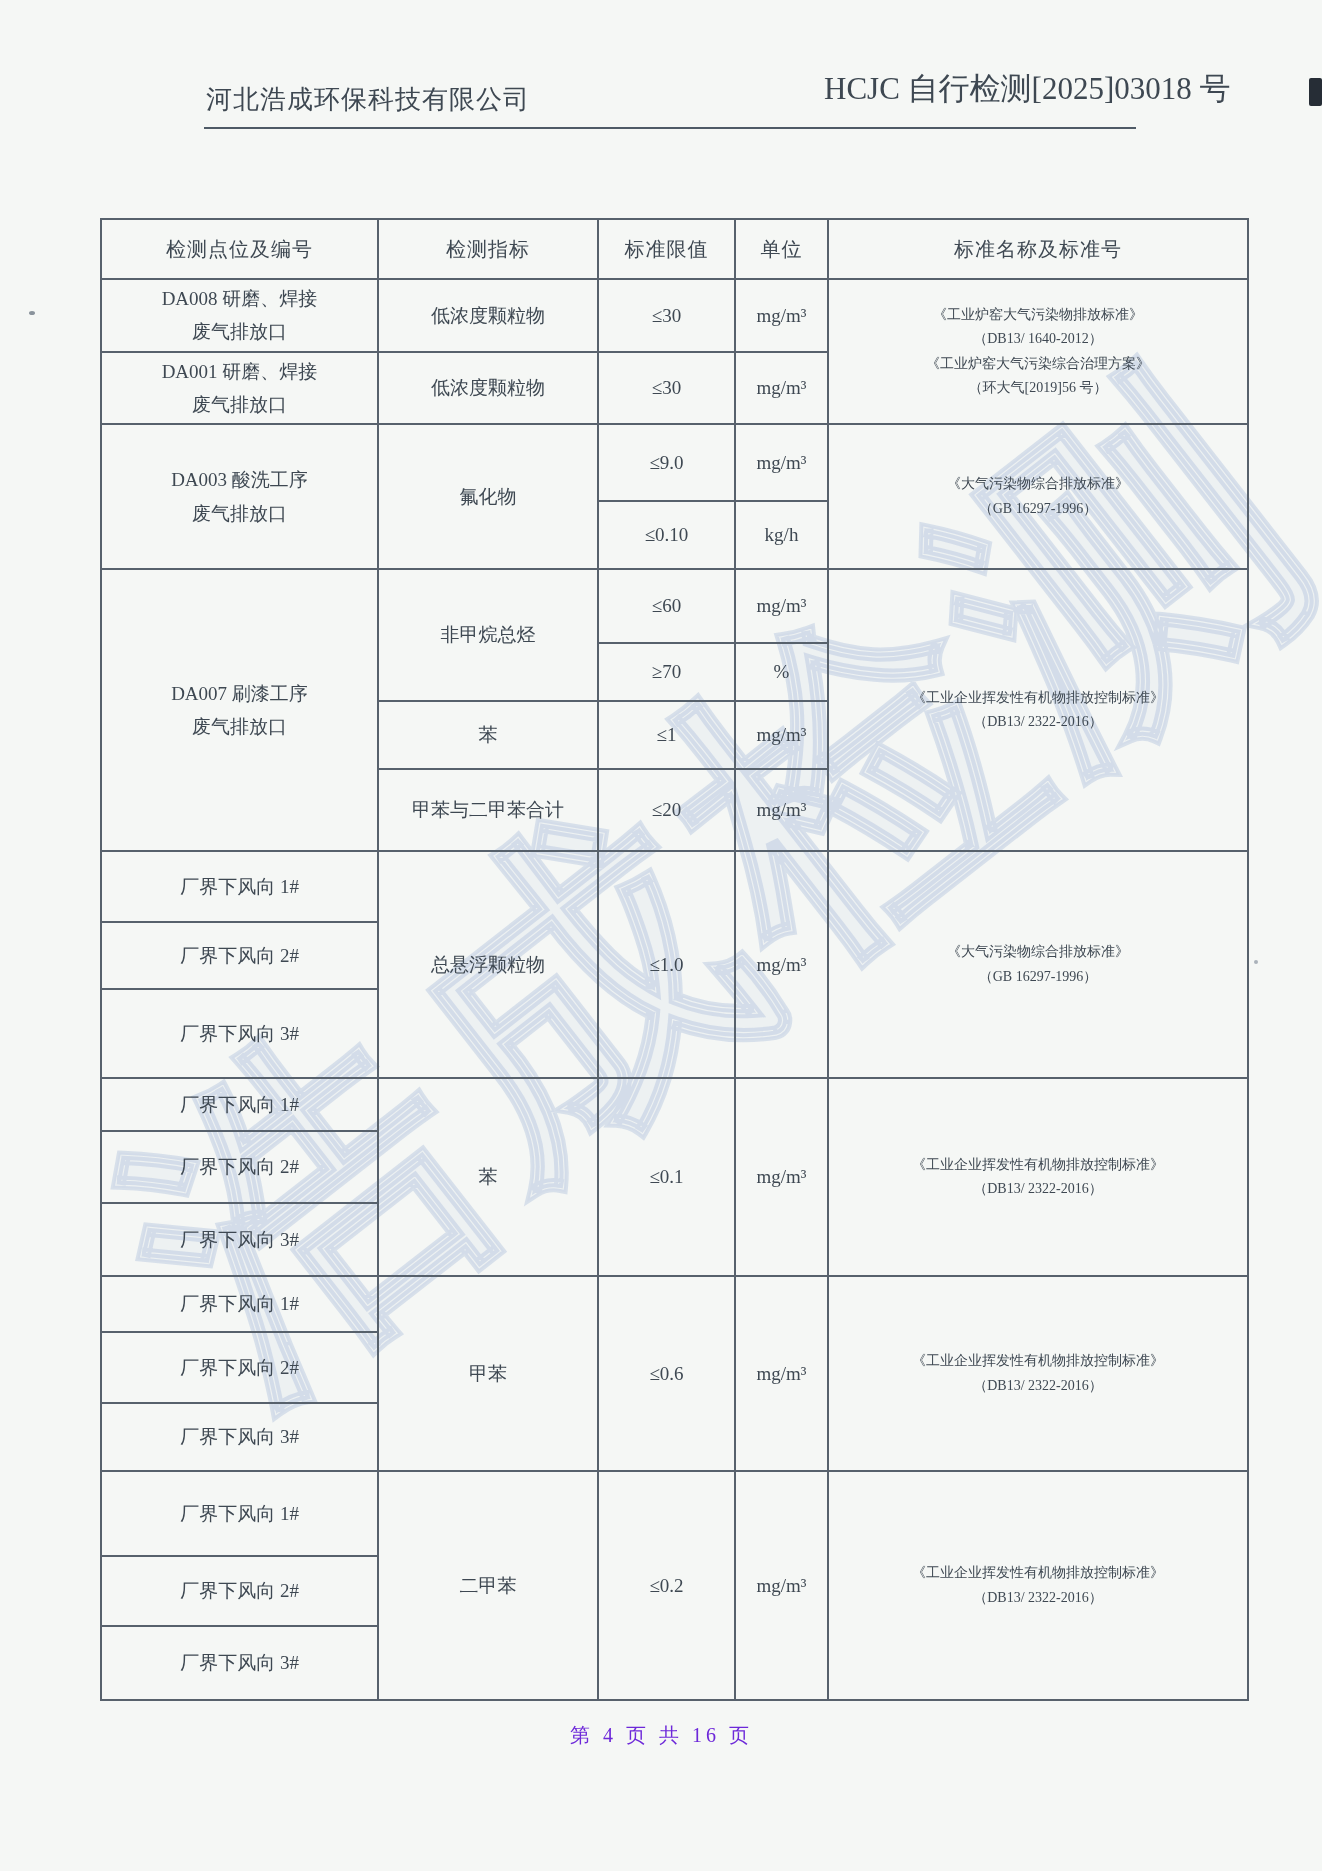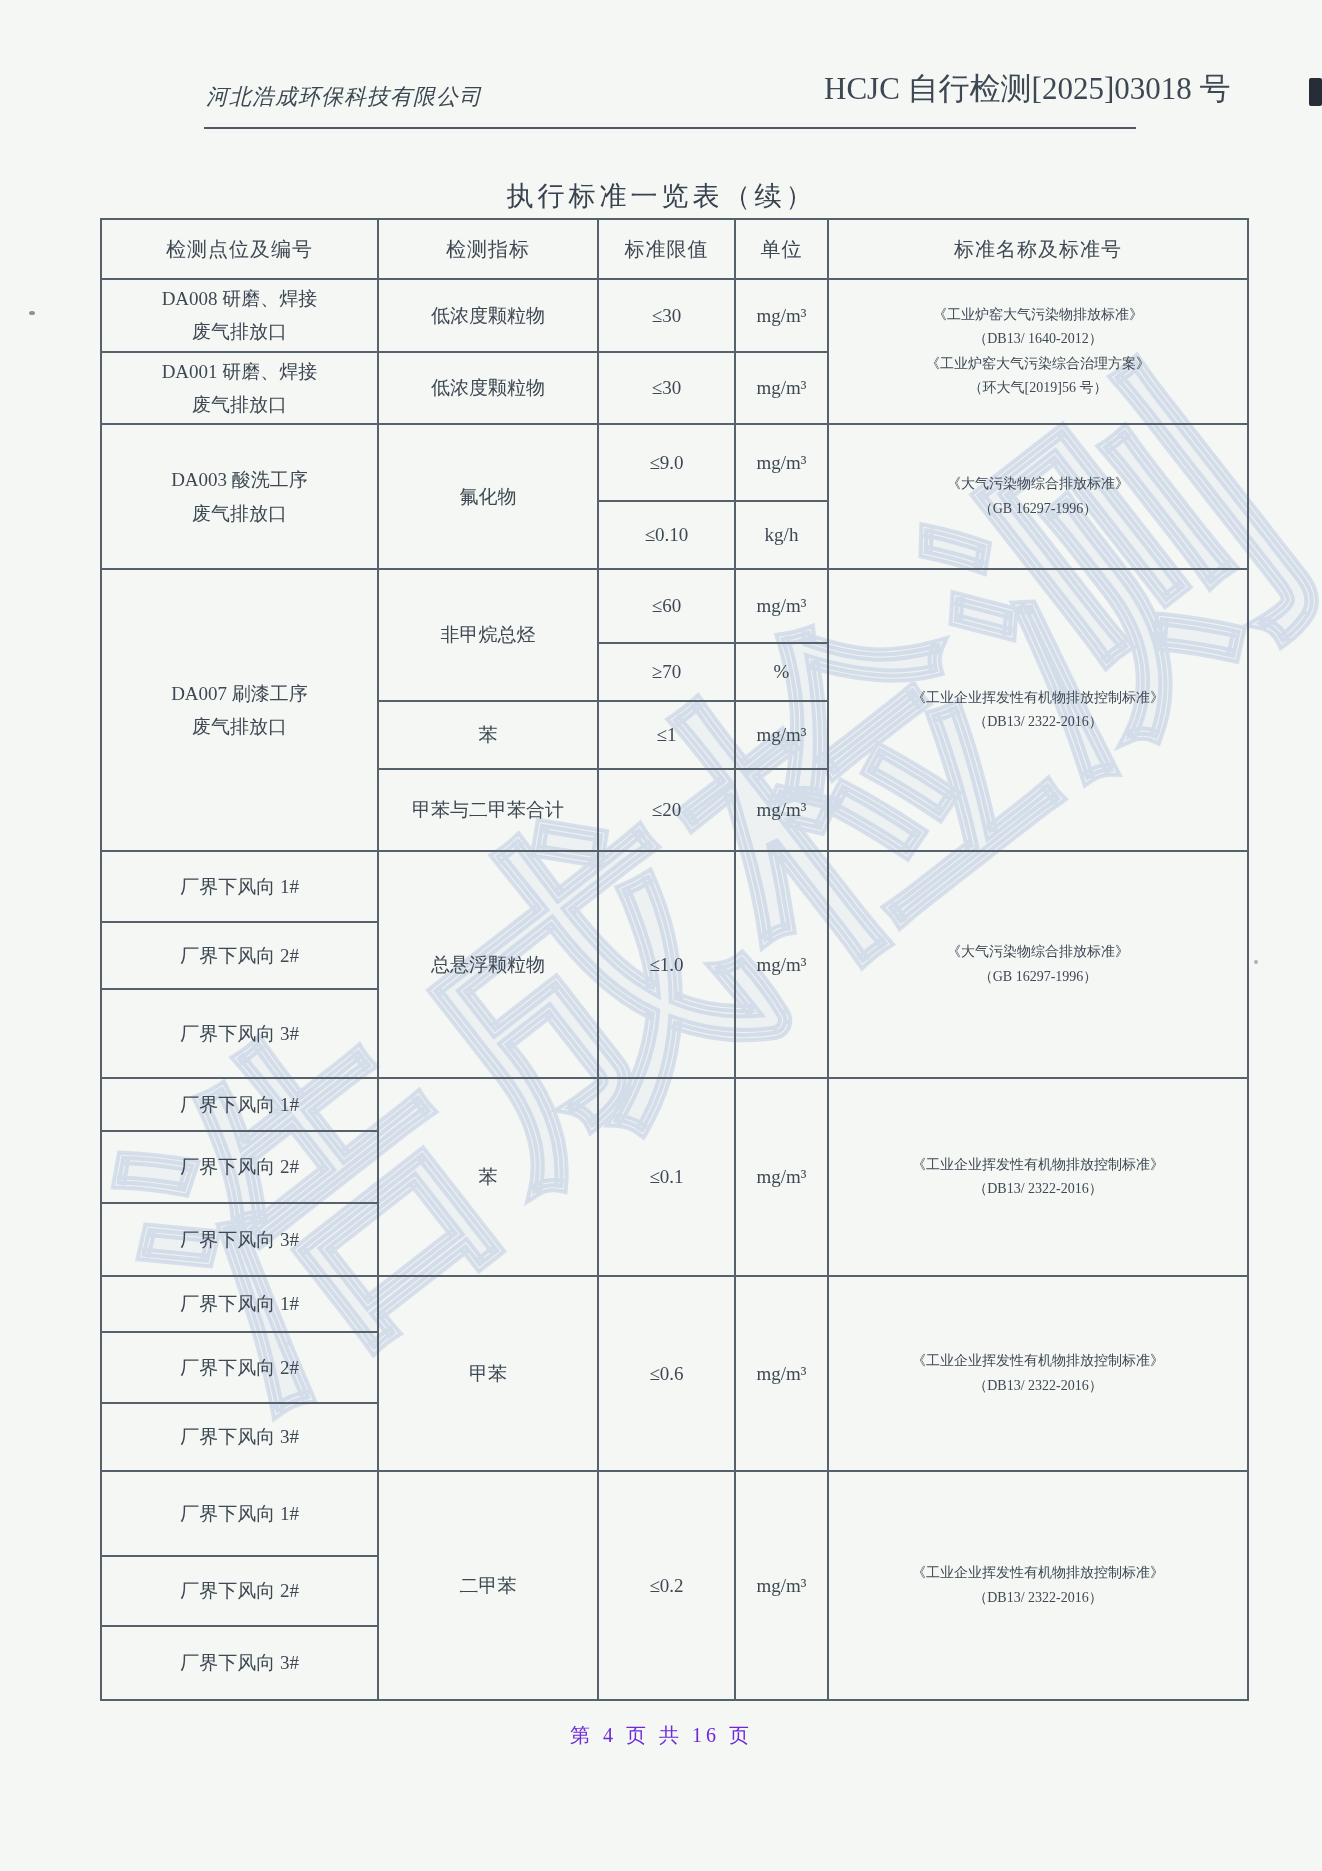--- a/index.html
+++ b/index.html
@@ -8,21 +8,21 @@
     width:1322px;height:1871px;
     margin:0 auto;
     background:#f5f7f5;
     overflow:hidden;
     font-family:"Liberation Serif","DejaVu Serif",serif;
     color:#3e4852;
   }
   
   .company{
     position:absolute;left:206px;top:82px;
-    font-size:22px;letter-spacing:1px;white-space:nowrap;font-style:italic;
+    font-size:26px;letter-spacing:1px;white-space:nowrap;
   }
   .report-no{
     position:absolute;left:824px;top:68px;
     font-size:31px;white-space:nowrap;
   }
   .header-rule{
     position:absolute;left:204px;top:127px;width:932px;height:2px;
     background:#4f5a66;
   }
   .doc-title{
@@ -79,21 +79,20 @@
 </style>
 </head>
 <body>
 
 <div class="page">
 
   <div class="company">河北浩成环保科技有限公司</div>
   <div class="report-no">HCJC 自行检测[2025]03018 号</div>
   <div class="header-rule"></div>
 
-  <div class="doc-title">执行标准一览表（续）</div>
 
   <div class="watermark">浩成检测</div>
 
   <table class="std-table">
     <colgroup>
       <col style="width:277px">
         <col style="width:220px">
         <col style="width:137px">
         <col style="width:93px">
         <col style="width:420px">

